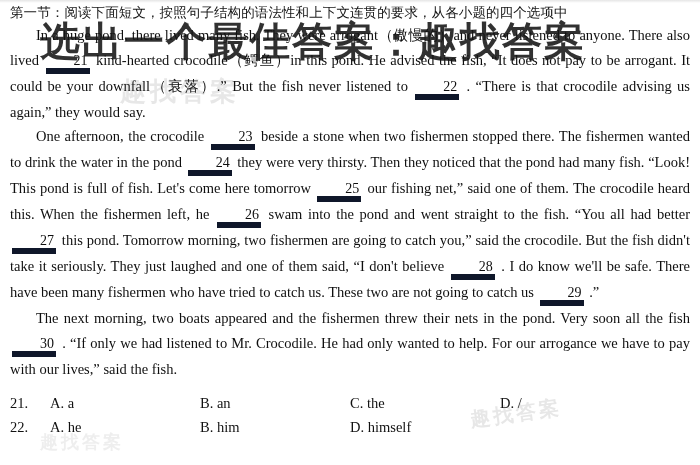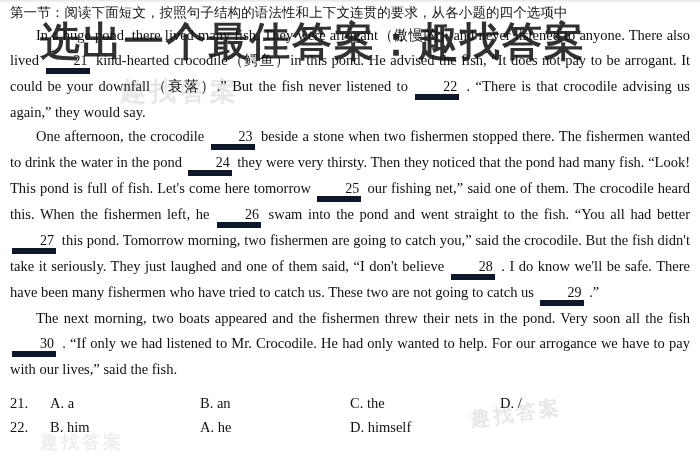--- a/index.html
+++ b/index.html
@@ -144,22 +144,22 @@
   <div class="questions">
     <div class="q-row">
       <span class="q-num">21.</span>
       <span class="q-opt">A. a</span>
       <span class="q-opt">B. an</span>
       <span class="q-opt">C. the</span>
       <span class="q-opt last">D. /</span>
     </div>
     <div class="q-row">
       <span class="q-num">22.</span>
+      <span class="q-opt">A. he</span>
       <span class="q-opt">B. him</span>
-      <span class="q-opt">A. he</span>
       <span class="q-opt last">D. himself</span>
     </div>
   </div>
 
   <div class="wm-faint wm-a">趣找答案</div>
   <div class="wm-faint wm-b">趣找答案</div>
   <div class="wm-faint wm-c">趣找答案</div>
   <div class="watermark">选出一个最佳答案：趣找答案</div>
 </div>
 

